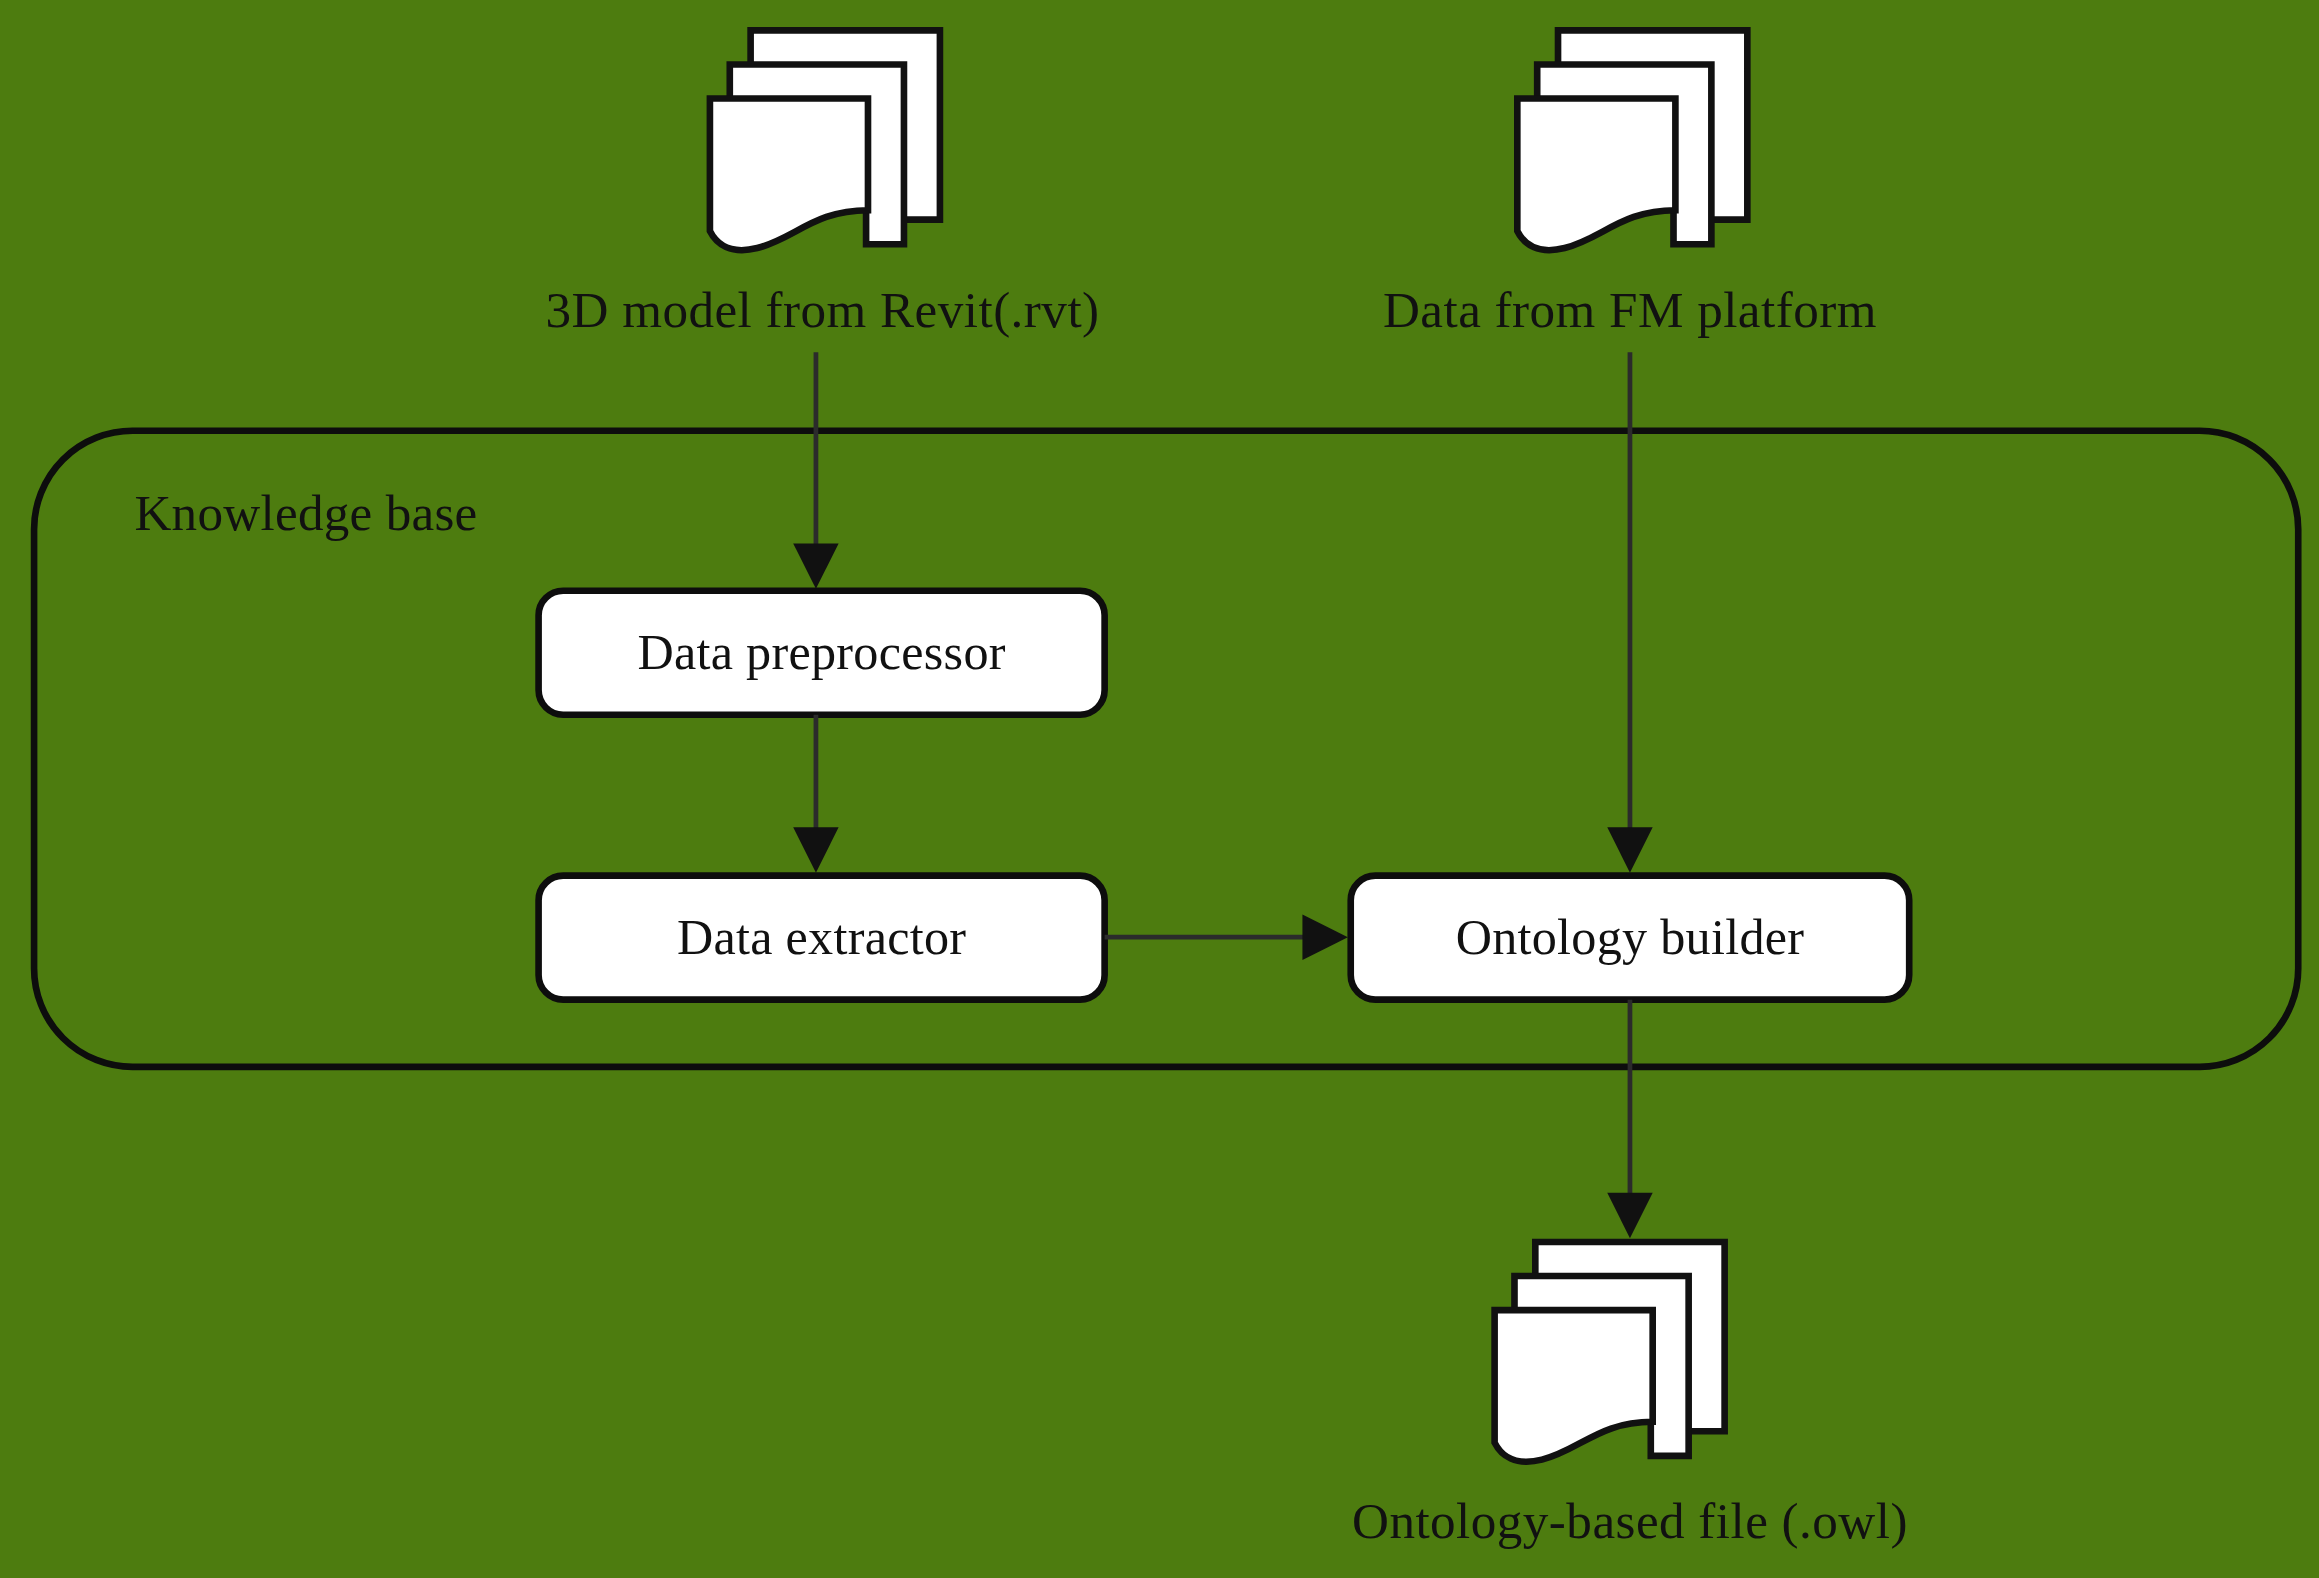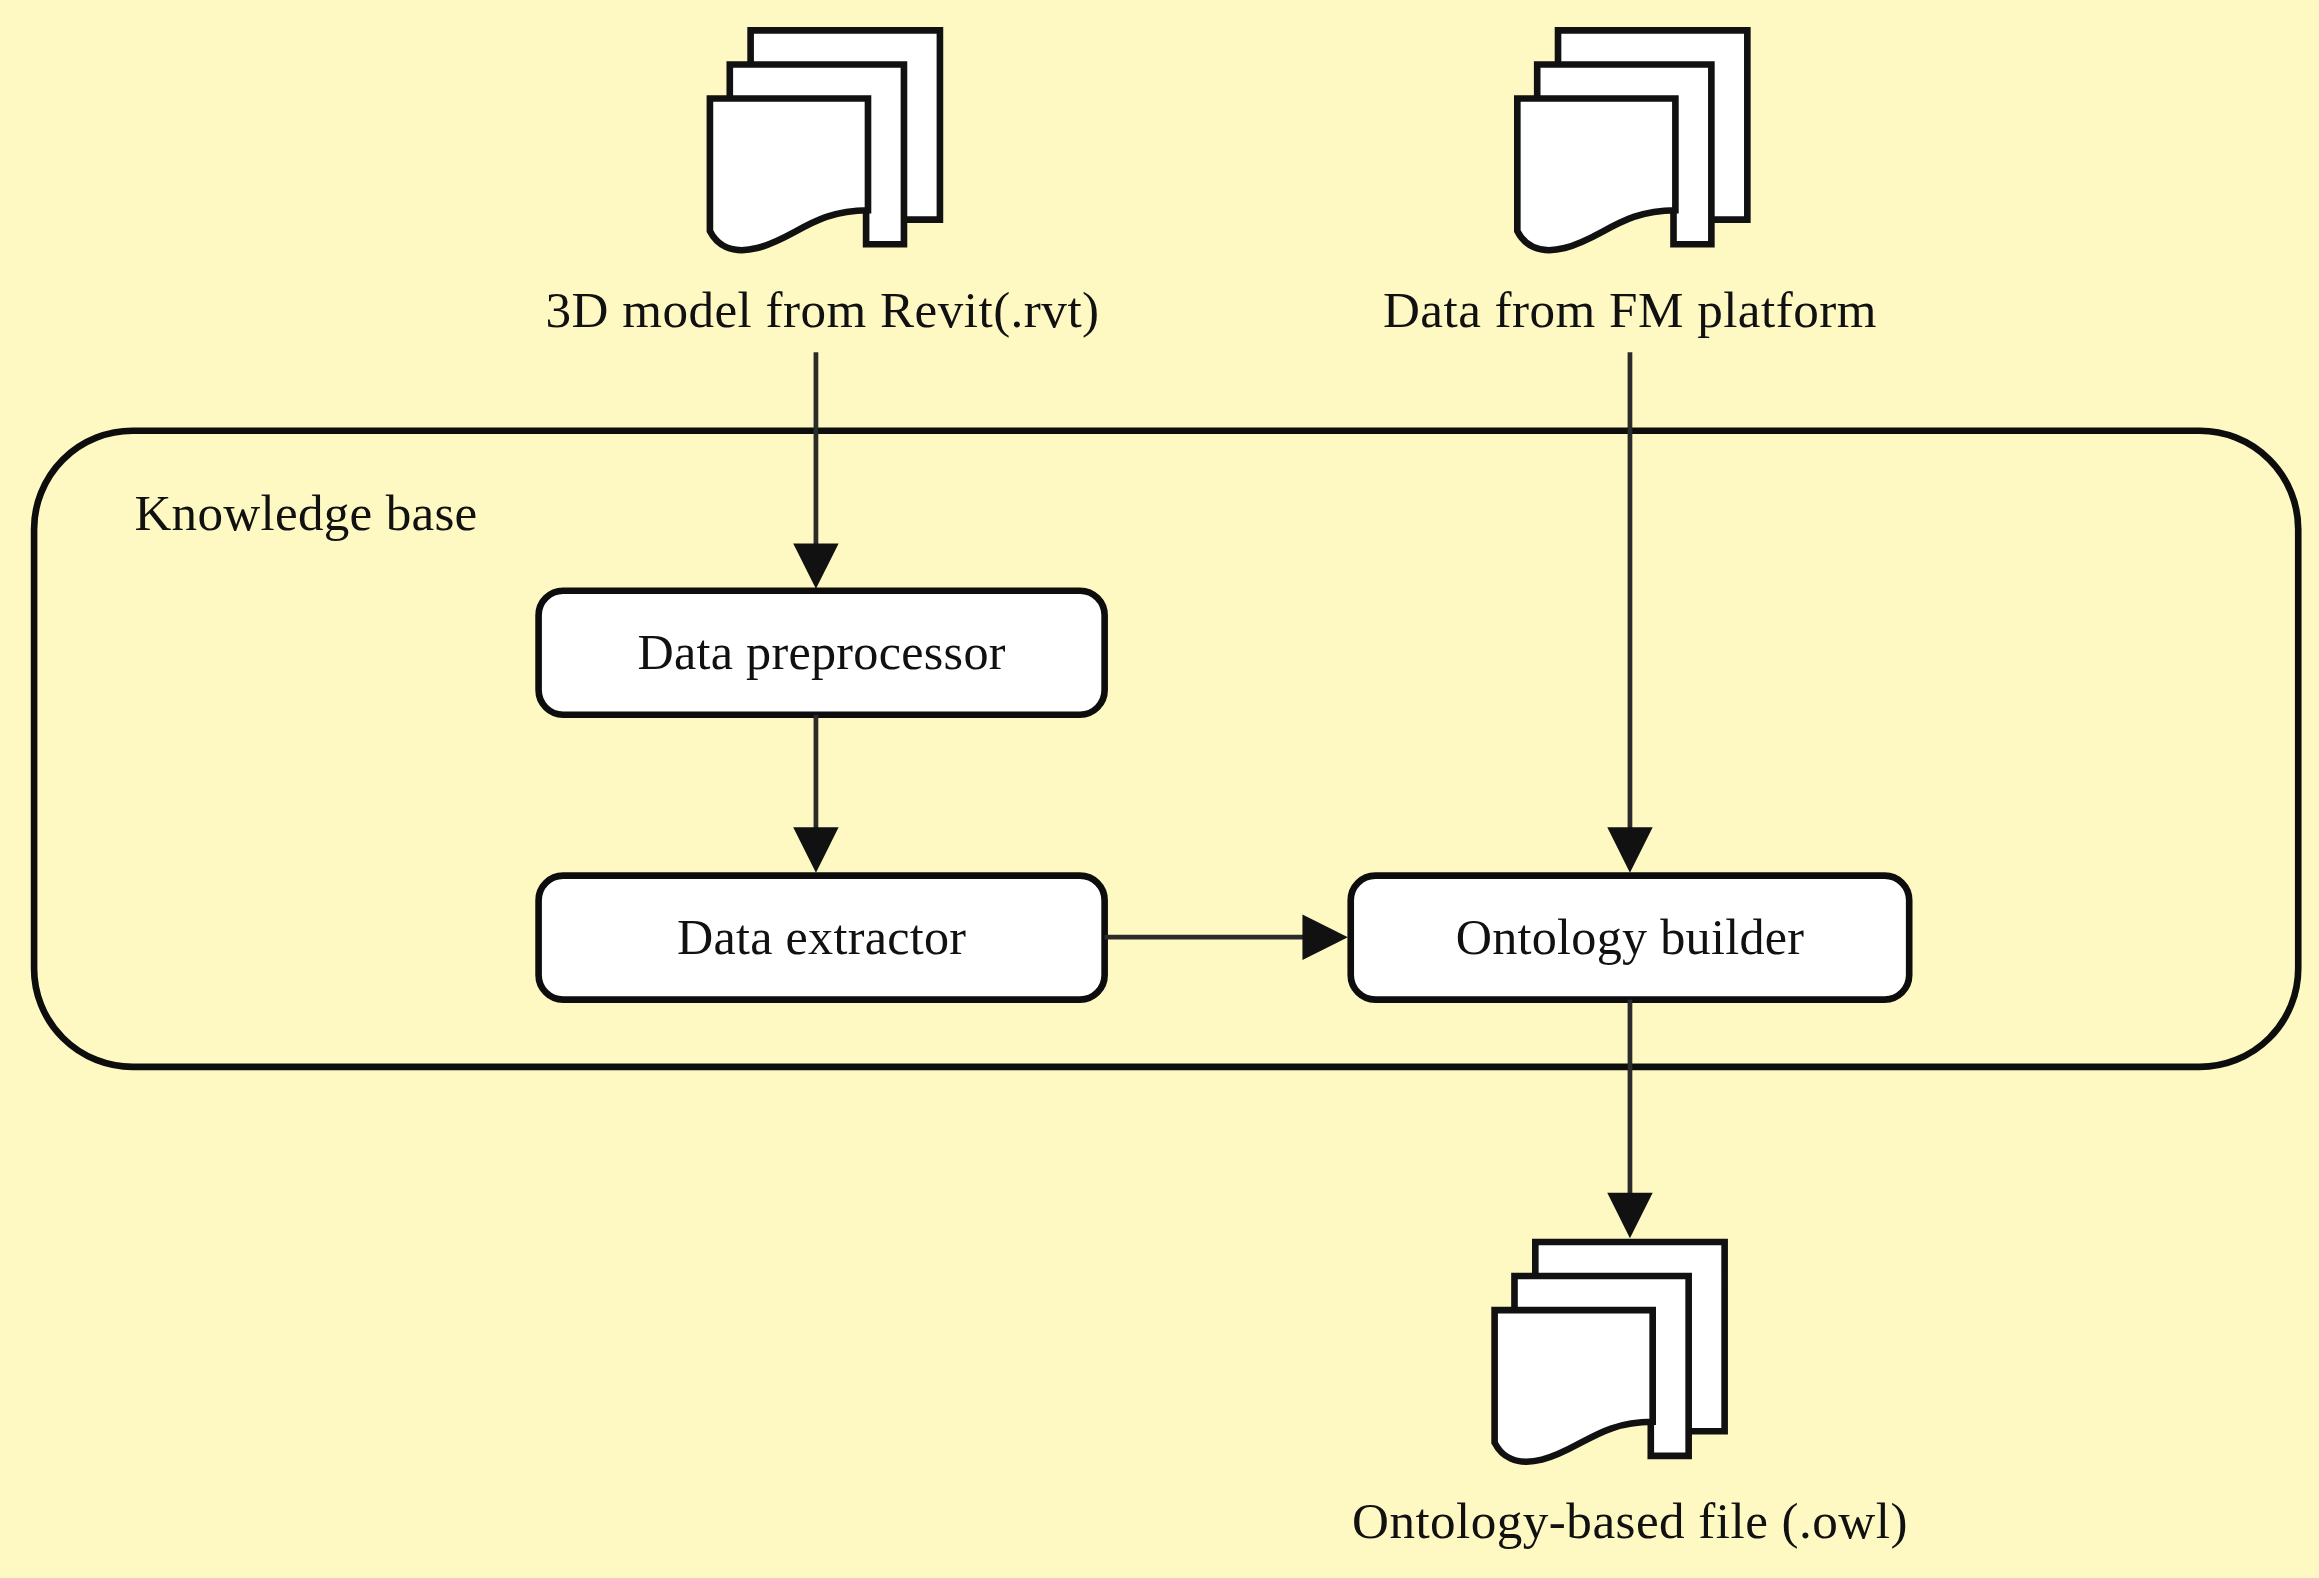--- a/index.html
+++ b/index.html
@@ -10,21 +10,21 @@
   body {
     width: 2320px;
     height: 1579px;
     font-family: "Liberation Serif", "DejaVu Serif", serif;
     overflow: hidden;
   }
   #diagram-root {
     position: relative;
     width: 2320px;
     height: 1579px;
-    background: #fef9c3;
+    background: #4d7c0f;
   }
   svg.diagram-canvas {
     position: absolute;
     top: 0;
     left: 0;
     width: 2320px;
     height: 1579px;
     display: block;
   }
   .doc-shape {

